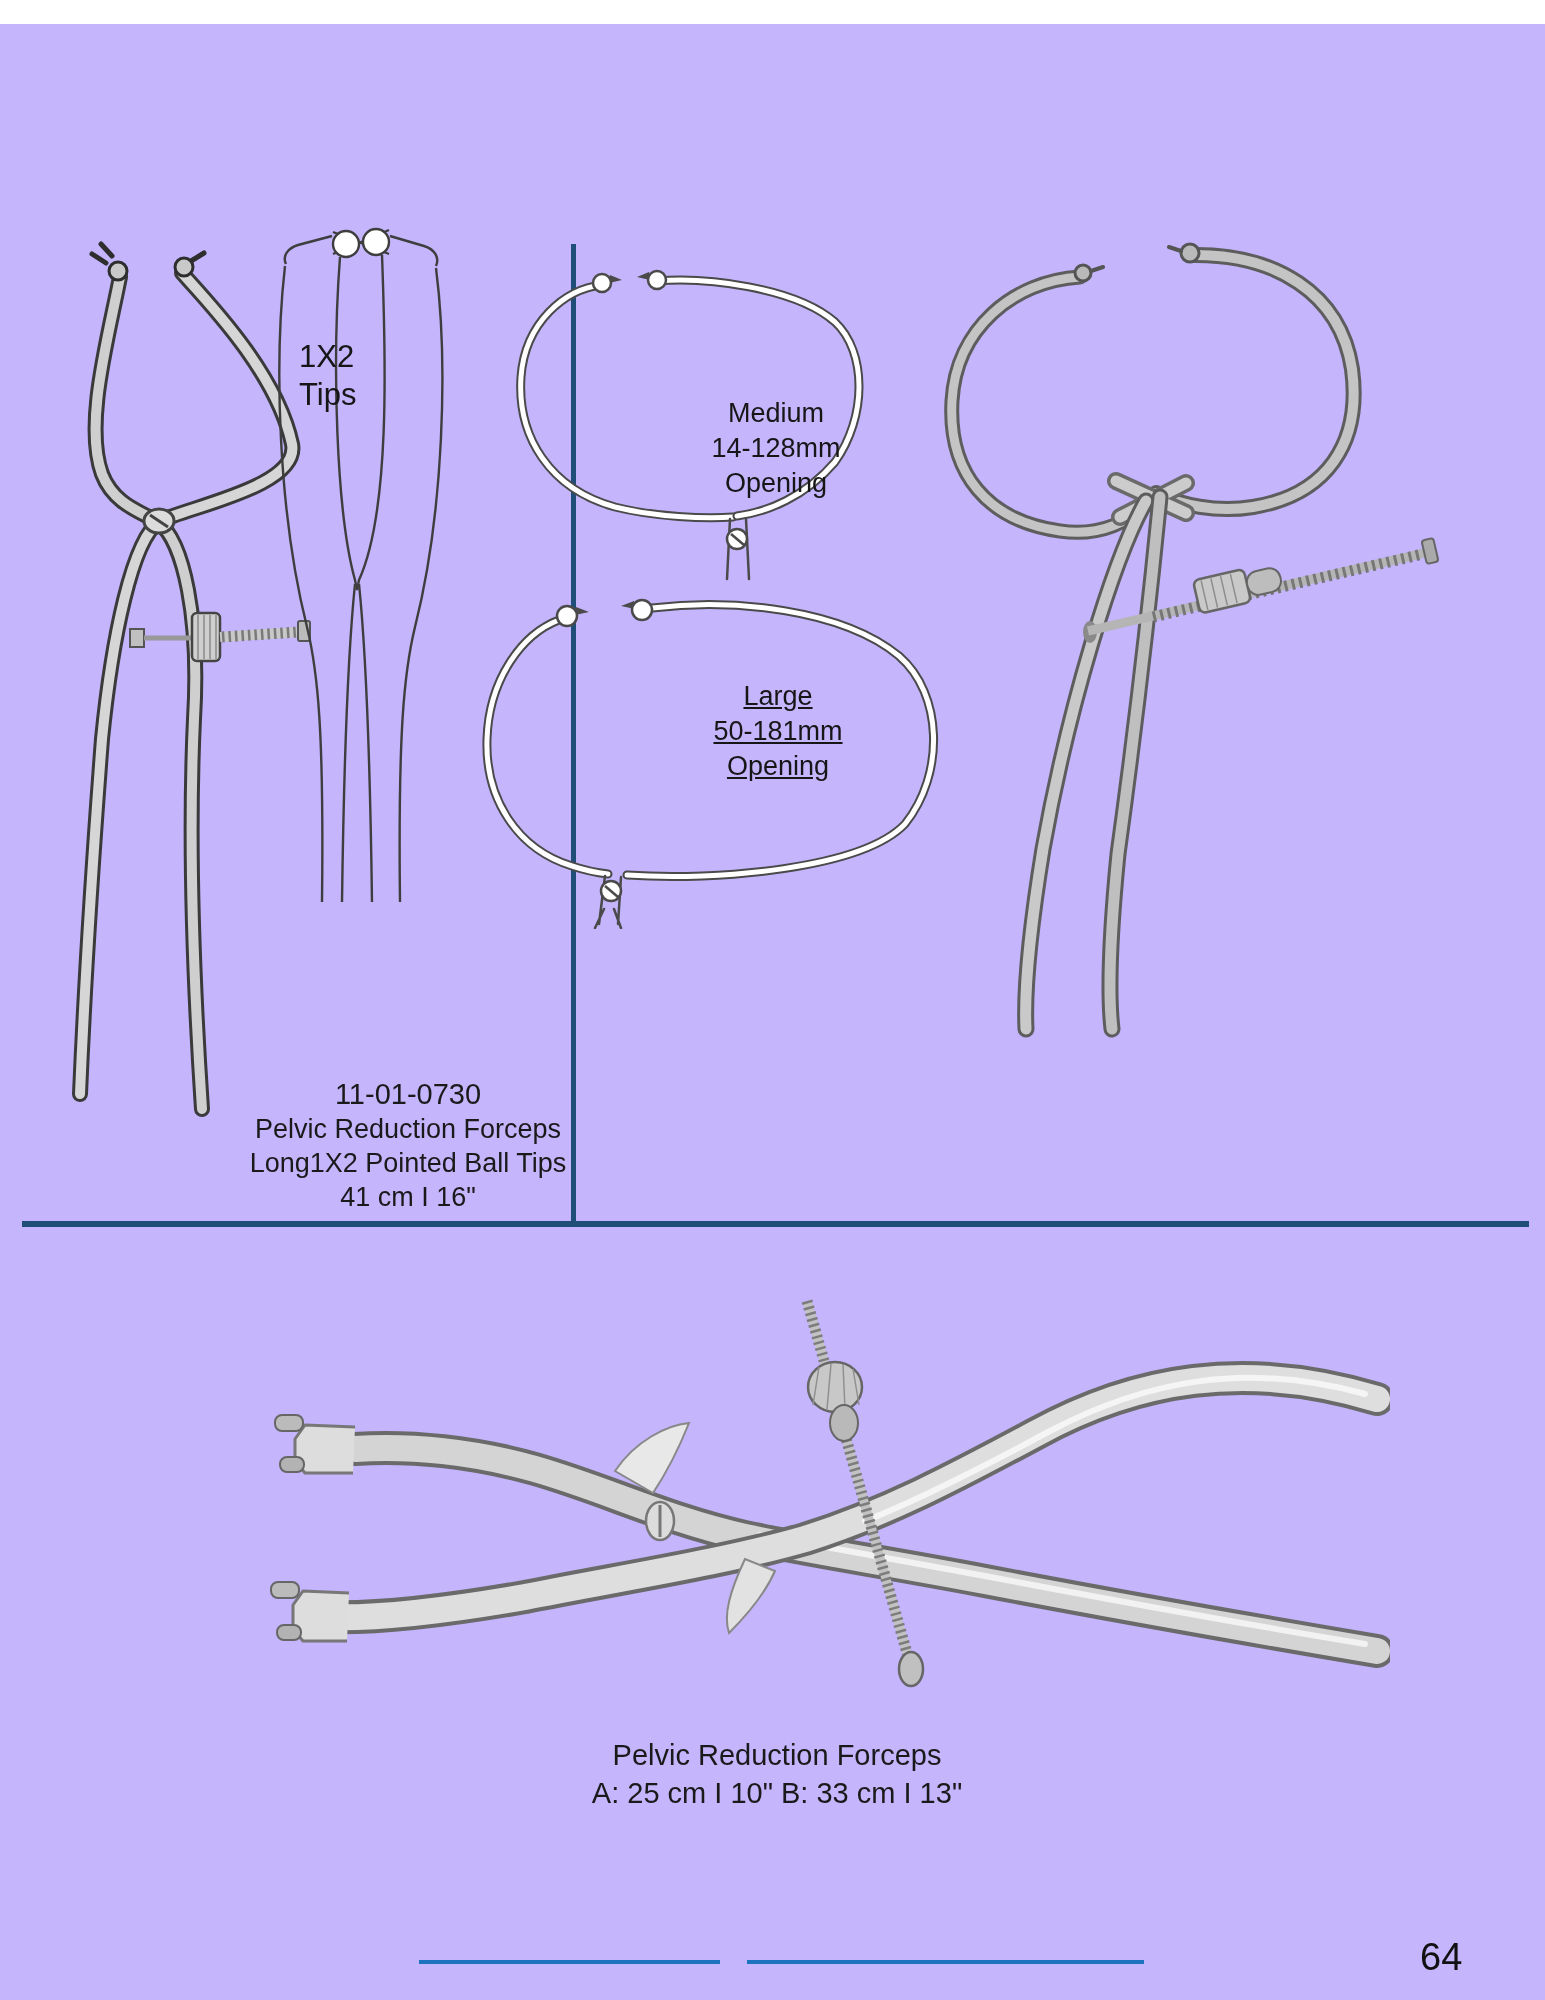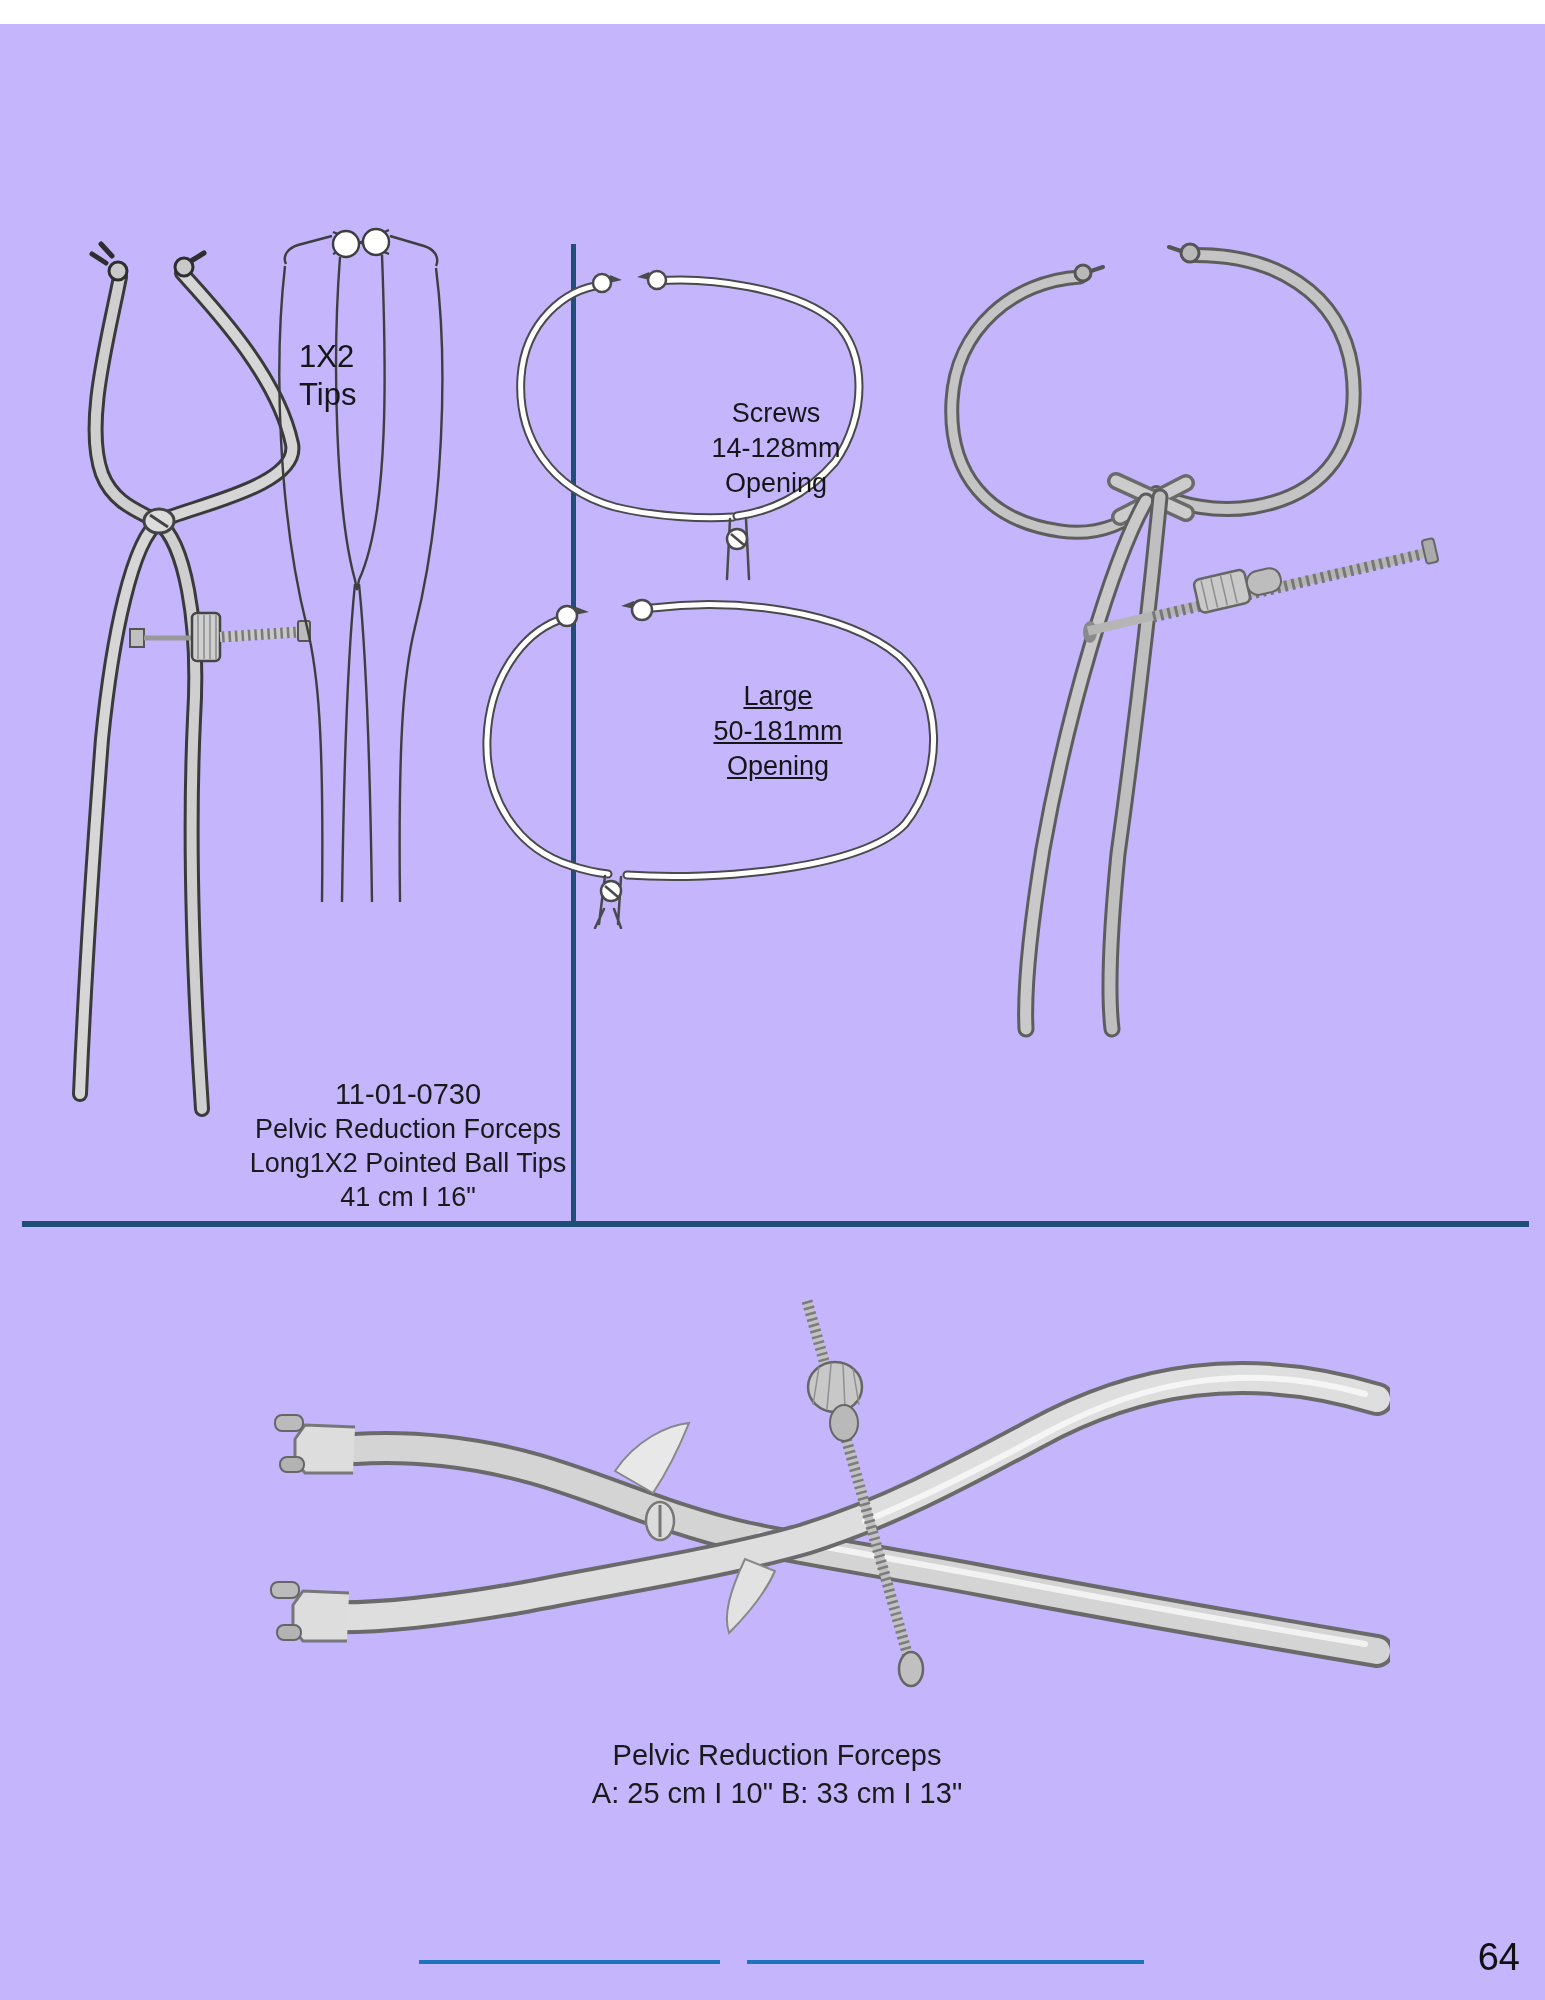--- a/index.html
+++ b/index.html
@@ -30,21 +30,21 @@
   .caption3 .line{font-size:29px;line-height:38px;}
   .drawing-label{
     position:absolute;color:#161616;
     font-family:"Liberation Sans", sans-serif;
   }
   .label-tips{left:299px;top:314px;font-size:31px;line-height:38px;text-align:left;}
   .label-medium{left:616px;top:372px;width:320px;font-size:27px;line-height:35px;text-align:center;}
   .label-large{left:618px;top:655px;width:320px;font-size:27px;line-height:35px;text-align:center;text-decoration:underline;}
   .page-number{
     position:absolute;left:1420px;top:1912px;width:100px;
-    text-align:right;font-size:38px;color:#111;
+    font-size:38px;color:#111;
   }
   .footer-rule{
     position:absolute;top:1936px;height:4px;background:#1e73be;
   }
   .footer-rule.r1{left:419px;width:301px;}
   .footer-rule.r2{left:747px;width:397px;}
   svg{display:block;}
 </style>
 </head>
 <body>
@@ -137,21 +137,21 @@
         <circle cx="97" cy="16" r="9" fill="#ffffff" stroke="#4a4a4a" stroke-width="2.5"></circle>
         <circle cx="152" cy="13" r="9" fill="#ffffff" stroke="#4a4a4a" stroke-width="2.5"></circle>
       </g>
       <g>
         <circle cx="232" cy="272" r="10" fill="#ffffff" stroke="#4a4a4a" stroke-width="2.5"></circle>
         <path d="M226,267 L239,278" stroke="#4a4a4a" stroke-width="2.5"></path>
       </g>
     </svg>
   </div>
   <div class="drawing-label label-medium">
-    <div>Screws</div>
+    <div>Medium</div>
     <div>14-128mm</div>
     <div>Opening</div>
   </div>
 
   <div class="abs" style="left:477px;top:570px;">
     <svg width="480" height="335" viewBox="0 0 480 335">
       <g fill="none" stroke-linecap="round">
         <path d="M82,26 C45,40 12,85 10,145 C8,205 40,255 95,272 C110,277 122,279 131,280" stroke="#4a4a4a" stroke-width="9"></path>
         <path d="M82,26 C45,40 12,85 10,145 C8,205 40,255 95,272 C110,277 122,279 131,280" stroke="#ffffff" stroke-width="5"></path>
         <path d="M175,14 C255,4 365,15 422,62 C466,100 468,180 428,230 C385,275 240,287 150,281" stroke="#4a4a4a" stroke-width="9"></path>

